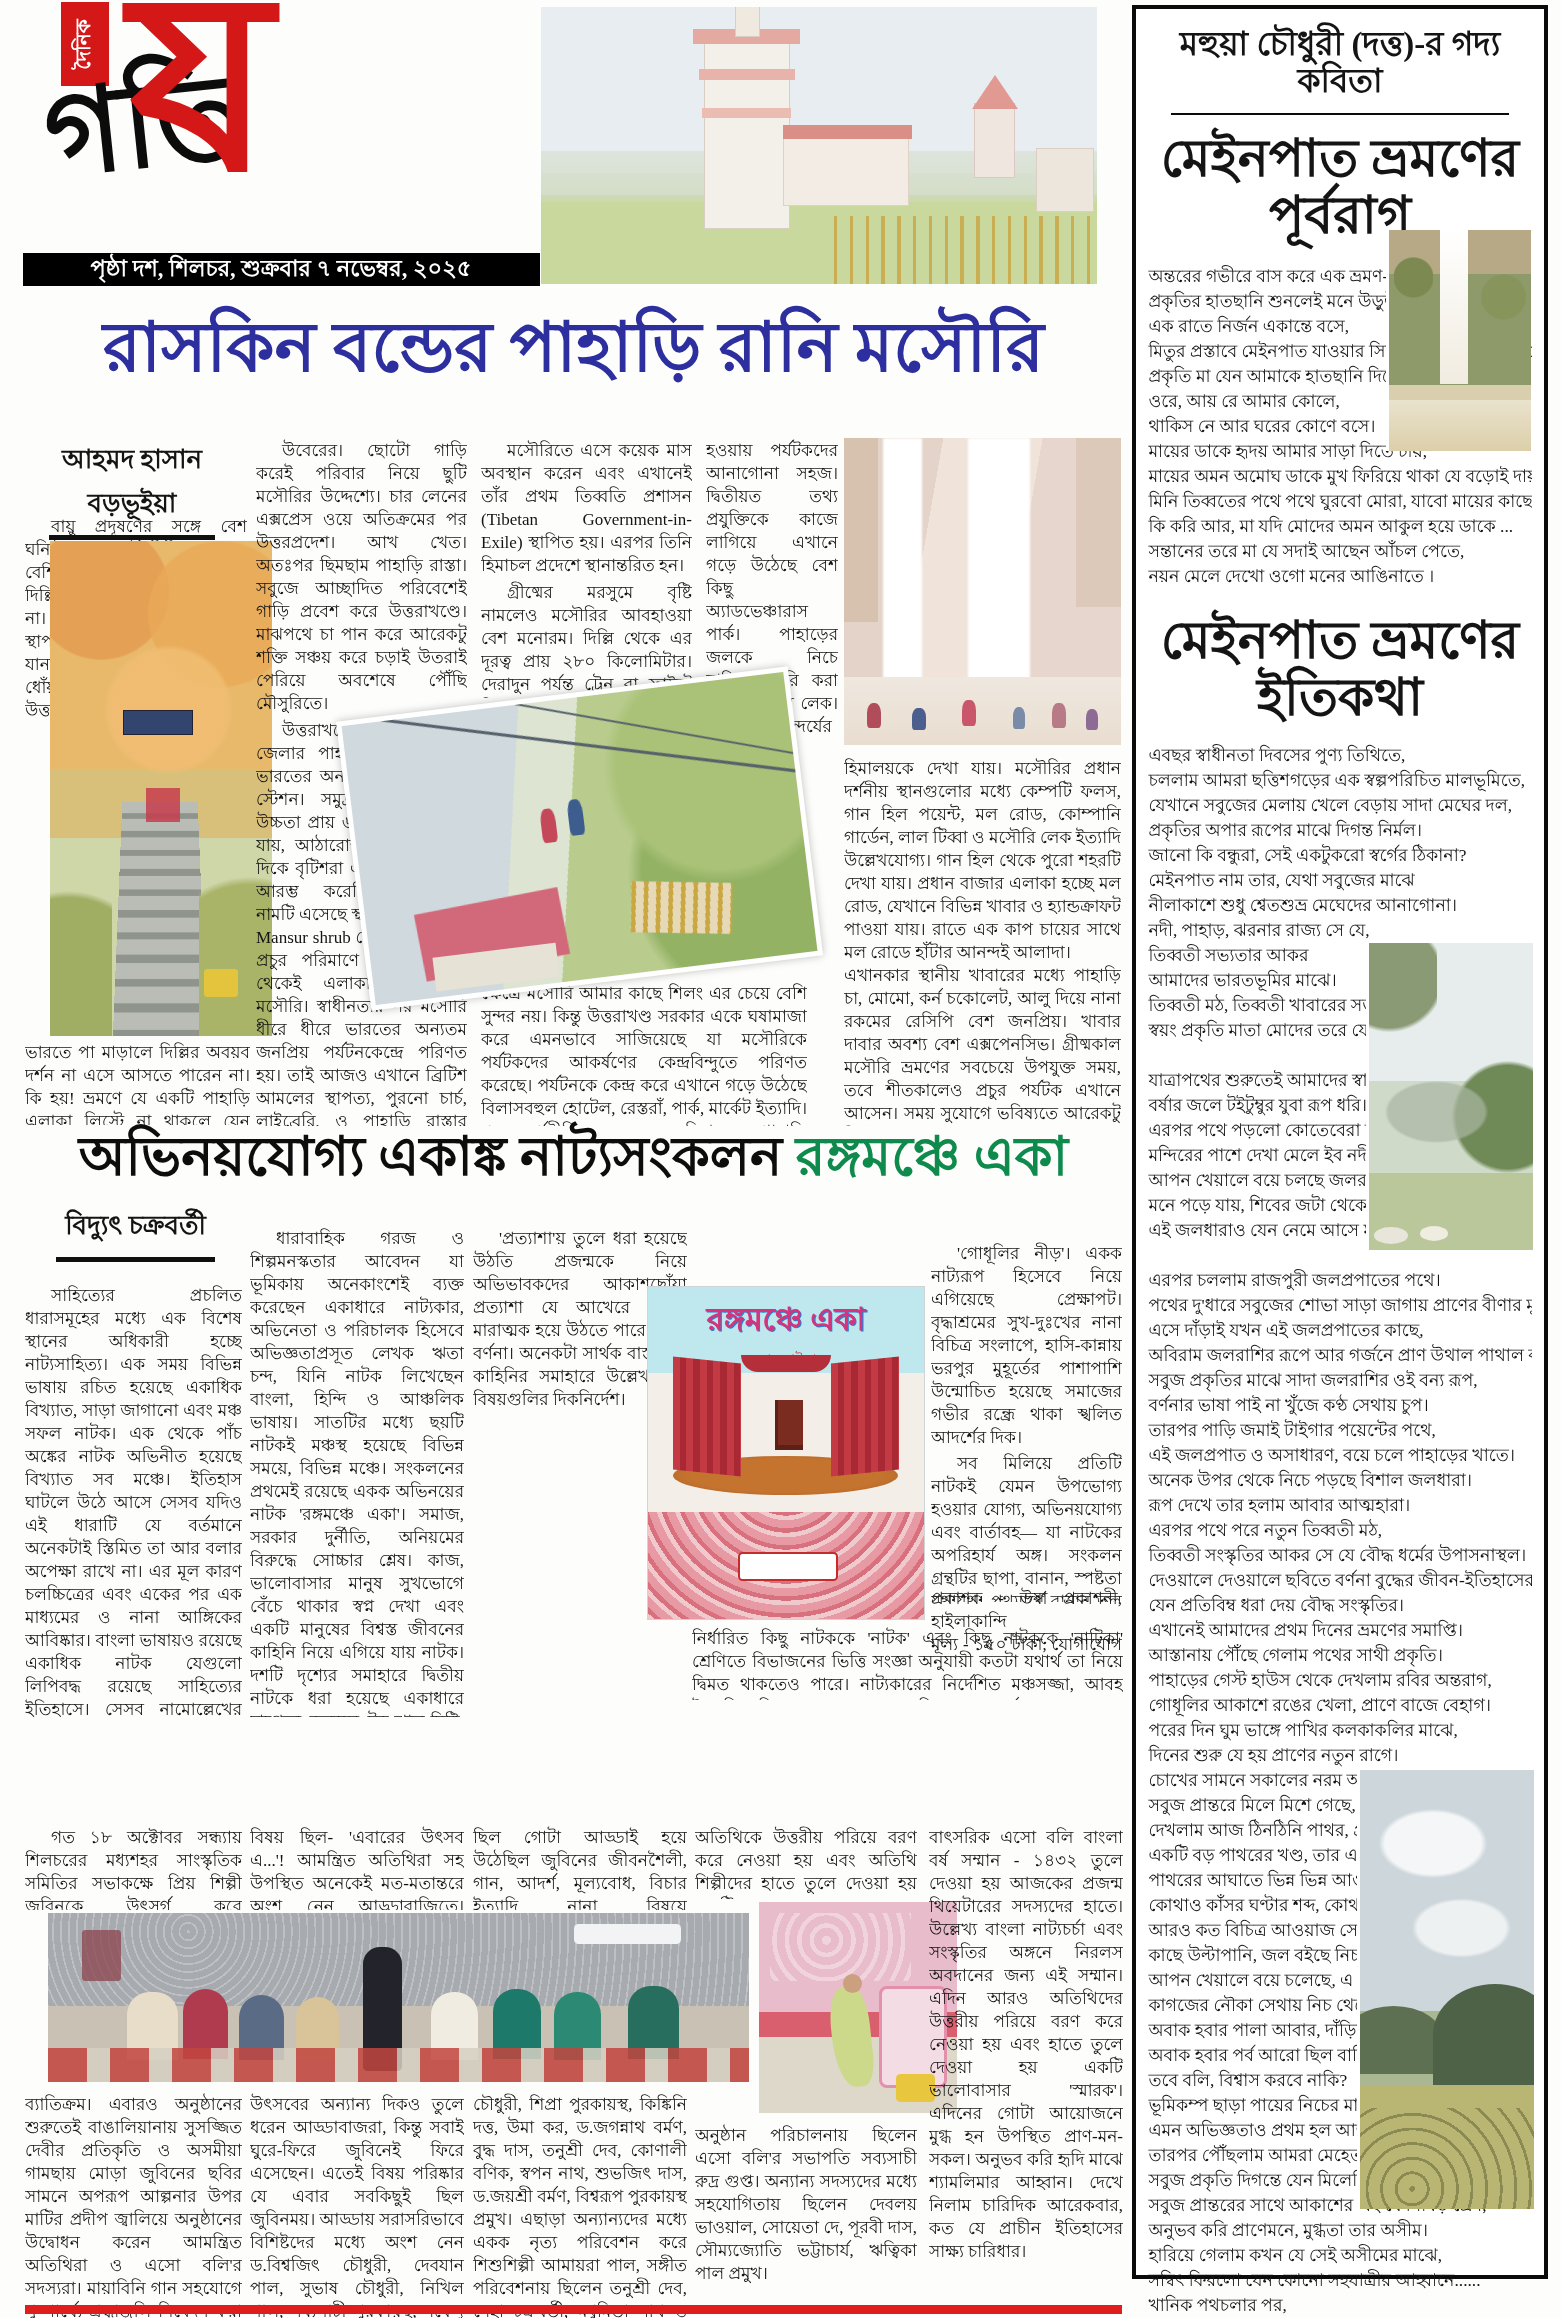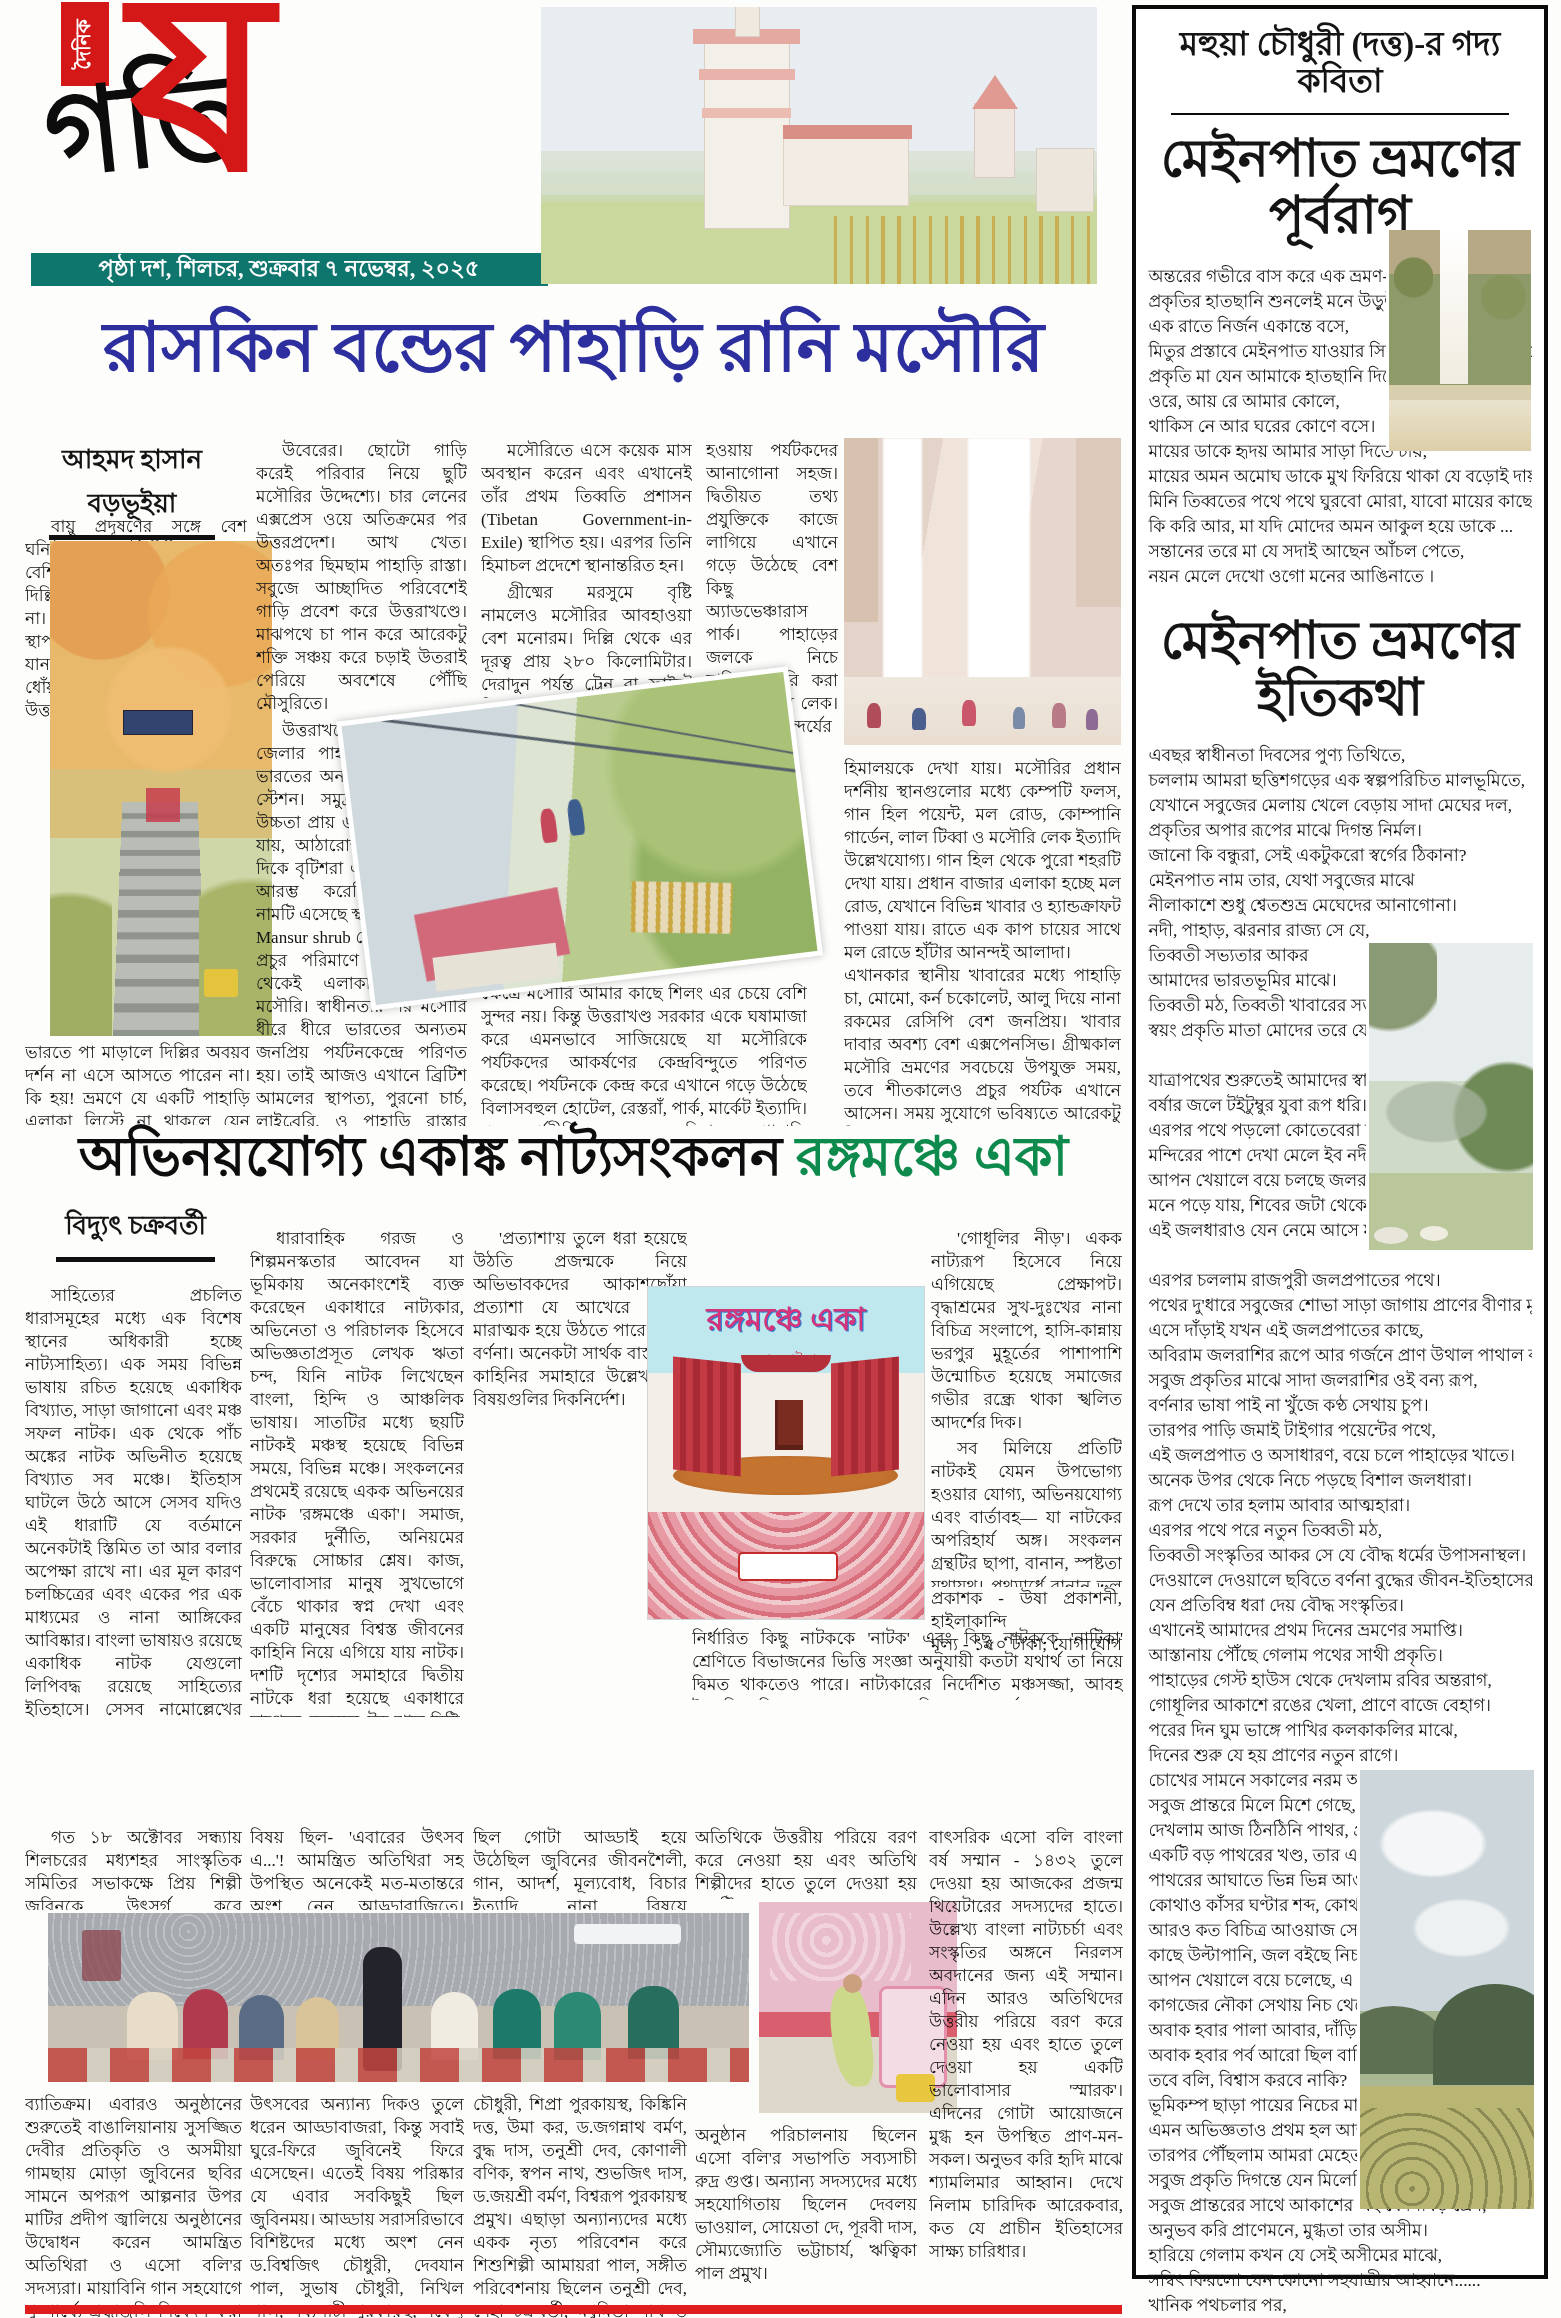--- a/index.html
+++ b/index.html
@@ -23,21 +23,21 @@
 <body>
 
 <div id="page">
 
   <div class="abs" style="left:22.5px;top:0;width:518px;height:287px;">
     <div class="abs brandbox" style="left:38px;top:2.3px;width:48px;height:84px;">
       <span style="transform:rotate(-90deg);font-weight:700;font-size:20px;white-space:nowrap;">দৈনিক</span>
     </div>
     <div class="abs" style="left:22.5px;top:68px;font-size:118px;font-weight:700;color:#0c0c0c;transform:rotate(-6deg);line-height:1;">গতি</div>
     <div class="abs" style="left:107px;top:-39px;font-size:248px;font-weight:700;color:#d41717;line-height:1;">য</div>
-    <div class="abs" style="left:8px;top:253px;width:517px;height:33px;background:#0f766e;color:#fff;
+    <div class="abs" style="left:0px;top:253px;width:517px;height:33px;background:#000000;color:#fff;
                 display:flex;align-items:center;justify-content:center;">
       <span style="font-size:22.5px;font-weight:700;">পৃষ্ঠা দশ, শিলচর, শুক্রবার ৭ নভেম্বর, ২০২৫</span>
     </div>
   </div>
 
   <div class="photo" style="left:541px;top:6.8px;width:556px;height:277px;background:linear-gradient(#e8edf1 0 60%,#dfe7e2 60% 68%,#c9d89c 68% 100%);">
     <div class="sh" style="left:0;bottom:82px;width:100%;height:51px;background:linear-gradient(#d8e0d2,#cdd9b9);opacity:.7;"></div>
     <div class="sh" style="left:163px;top:34px;width:84px;height:186px;background:#f3efe9;border:1.1px solid #d8cfc2;"></div>
     <div class="sh" style="left:152px;top:22.5px;width:107px;height:14.6px;background:#e4a9a0;"></div>
     <div class="sh" style="left:158px;top:62px;width:96px;height:11.3px;background:#e7b3aa;"></div>
@@ -138,21 +138,21 @@
     </div>
     <div class="abs txt" style="left:25px;top:158px;width:217px;height:433px;">
         <div class="para">সাহিত্যের প্রচলিত ধারাসমূহের মধ্যে এক বিশেষ স্থানের অধিকারী হচ্ছে নাট্যসাহিত্য। এক সময় বিভিন্ন ভাষায় রচিত হয়েছে একাধিক বিখ্যাত, সাড়া জাগানো এবং মঞ্চ সফল নাটক। এক থেকে পাঁচ অঙ্কের নাটক অভিনীত হয়েছে বিখ্যাত সব মঞ্চে। ইতিহাস ঘাটলে উঠে আসে সেসব যদিও এই ধারাটি যে বর্তমানে অনেকটাই স্তিমিত তা আর বলার অপেক্ষা রাখে না। এর মূল কারণ চলচ্চিত্রের এবং একের পর এক মাধ্যমের ও নানা আঙ্গিকের আবিষ্কার। বাংলা ভাষায়ও রয়েছে একাধিক নাটক যেগুলো লিপিবদ্ধ রয়েছে সাহিত্যের ইতিহাসে। সেসব নামোল্লেখের প্রয়োজন নেই। কিন্তু আজকের দিনে সেভাবে নাটক আর রচিত হচ্ছে না যদিও বিলুপ্ত হয়ে যায়নি একেবারেই। তারই উদাহরণ সদ্য প্রকাশিত সাতটি একাঙ্ক নাটকের সংকলন 'রঙ্গমঞ্চে একা'। নাট্যকার বিশিষ্ট লেখক ঋতা চন্দ। মূলত কবি, গল্পকার হিসেবে স্বীকৃত হলেও এটি তাঁর দ্বিতীয় নাটকের বই।</div>
       </div>
     <div class="abs txt" style="left:250px;top:101px;width:214px;height:490px;">
         <div class="para">ধারাবাহিক গরজ ও শিল্পমনস্কতার আবেদন যা ভূমিকায় অনেকাংশেই ব্যক্ত করেছেন একাধারে নাট্যকার, অভিনেতা ও পরিচালক হিসেবে অভিজ্ঞতাপ্রসূত লেখক ঋতা চন্দ, যিনি নাটক লিখেছেন বাংলা, হিন্দি ও আঞ্চলিক ভাষায়। সাতটির মধ্যে ছয়টি নাটকই মঞ্চস্থ হয়েছে বিভিন্ন সময়ে, বিভিন্ন মঞ্চে। সংকলনের প্রথমেই রয়েছে একক অভিনয়ের নাটক 'রঙ্গমঞ্চে একা'। সমাজ, সরকার দুর্নীতি, অনিয়মের বিরুদ্ধে সোচ্চার শ্লেষ। কাজ, ভালোবাসার মানুষ সুখভোগে বেঁচে থাকার স্বপ্ন দেখা এবং একটি মানুষের বিশ্বস্ত জীবনের কাহিনি নিয়ে এগিয়ে যায় নাটক। দশটি দৃশ্যের সমাহারে দ্বিতীয় নাটকে ধরা হয়েছে একাধারে দাম্পত্য কলহের টক-ঝাল-মিষ্টি, নারীবাদ - নারীজীবন ও সম্পর্কের জটিলতার চমৎকার নিদর্শন। সুবক্তব্যসমৃদ্ধ একটি উপভোগ্য এবং অভিনয়যোগ্য নাটক। হাস্যরসাত্মক একটি নাটকে বিদ্রূপের চাবুক হেনে ধরা হয়েছে সমাজের ক্ষত।</div>
       </div>
     <div class="abs txt" style="left:473px;top:101px;width:214px;height:490px;">
         <div class="para">'প্রত্যাশা'য় তুলে ধরা হয়েছে উঠতি প্রজন্মকে নিয়ে অভিভাবকদের আকাশছোঁয়া প্রত্যাশা যে আখেরে কতটা মারাত্মক হয়ে উঠতে পারে তারই বর্ণনা। অনেকটা সার্থক বাস্তবধর্মী কাহিনির সমাহারে উল্লেখযোগ্য বিষয়গুলির দিকনির্দেশ।</div>
       </div>
-    <div class="abs txt" style="left:931px;top:101px;width:191px;height:360px;">
+    <div class="abs txt" style="left:931px;top:116px;width:191px;height:360px;">
         <div class="para">'গোধূলির নীড়'। একক নাট্যরূপ হিসেবে নিয়ে এগিয়েছে প্রেক্ষাপট। বৃদ্ধাশ্রমের সুখ-দুঃখের নানা বিচিত্র সংলাপে, হাসি-কান্নায় ভরপুর মুহূর্তের পাশাপাশি উন্মোচিত হয়েছে সমাজের গভীর রন্ধ্রে থাকা স্খলিত আদর্শের দিক।</div>
         <div class="para">সব মিলিয়ে প্রতিটি নাটকই যেমন উপভোগ্য হওয়ার যোগ্য, অভিনয়যোগ্য এবং বার্তাবহ— যা নাটকের অপরিহার্য অঙ্গ। সংকলন গ্রন্থটির ছাপা, বানান, স্পষ্টতা যথাযথ। প্রথমার্ধে বানান ভুল কিছুটা অধিক হলেও শেষার্ধে তা কম।</div>
       </div>
 
     <div class="photo" style="left:647px;top:160px;width:276px;height:332px;background:linear-gradient(#bfe7ee 0 26%,#f3efe8 26% 100%);border:0.6px solid #cfd4d6;">
       <div style="text-align:center;font-size:31.5px;font-weight:700;margin-top:7.9px;color:#d4357a;text-shadow:1.1px 1.1px 0 #2a7fd4;">রঙ্গমঞ্চে একা</div>
       <div style="text-align:center;font-size:13.5px;color:#c23;margin-top:2.3px;">(একাঙ্ক নাট্যগ্রন্থ)</div>
       <div class="sh" style="left:25px;top:169px;width:225px;height:39px;background:radial-gradient(ellipse at center,#c5742f 0 60%,#a85c22 100%);border-radius:50%;"></div>
       <div class="sh" style="left:25px;top:73px;width:68px;height:113px;background:repeating-linear-gradient(90deg,#c33a45 0 6.8px,#a82833 6.8px 13.5px);transform:skewY(6deg);"></div>
       <div class="sh" style="left:183px;top:73px;width:68px;height:113px;background:repeating-linear-gradient(90deg,#c33a45 0 6.8px,#a82833 6.8px 13.5px);transform:skewY(-6deg);"></div>

